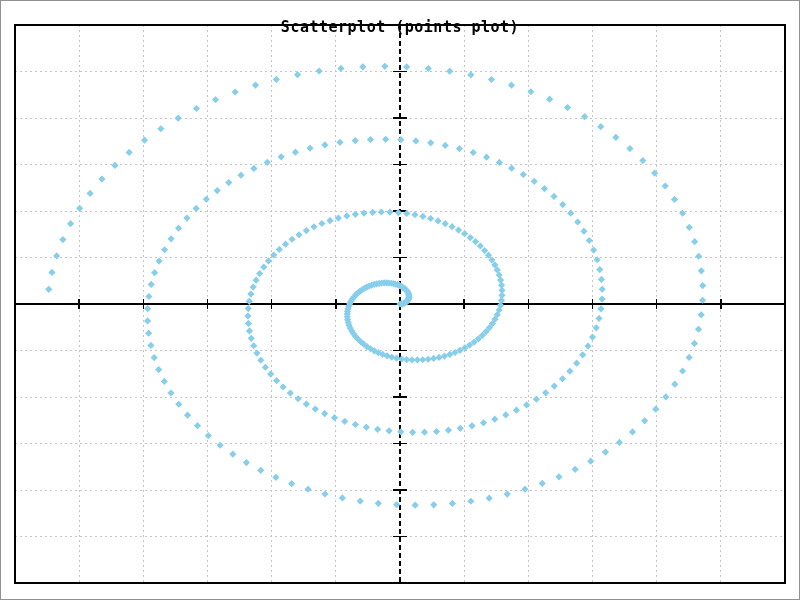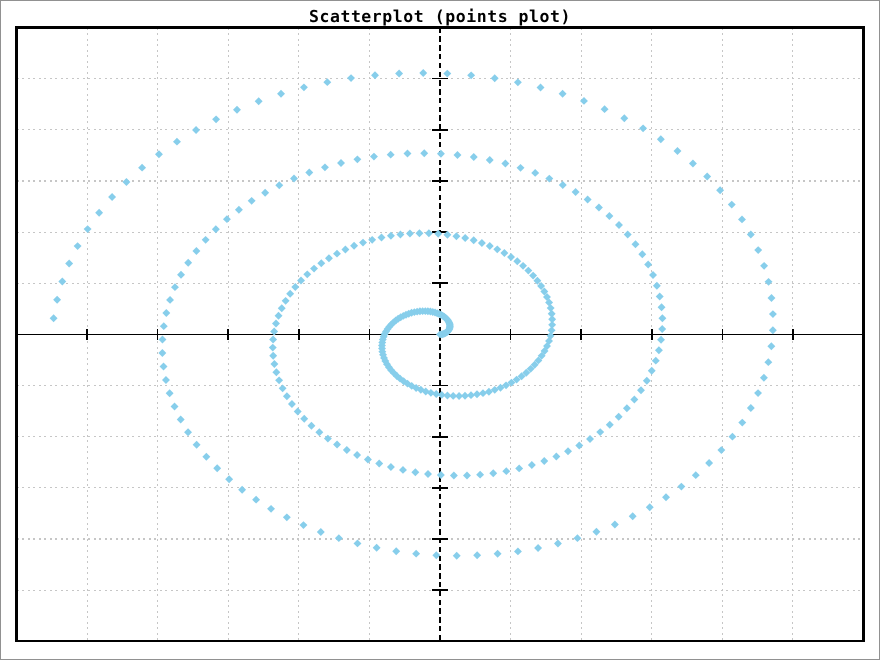--- a/index.html
+++ b/index.html
@@ -5,21 +5,21 @@
   html,body{margin:0;padding:0;background:#ffffff;}
   .screen{
     position:relative;
     width:800px;height:600px;
     background:#ffffff;
     overflow:hidden;
     font-family:"DejaVu Sans Mono", monospace;
   }
   .chart-title{
     position:absolute;
-    top:6px;left:0;
+    top:18px;left:0;
     width:100%;
     text-align:center;
     font-size:15px;
     font-weight:bold;
     color:#000000;
     letter-spacing:0.5px;
     user-select:none;
   }
   svg{position:absolute;top:0;left:0;}
 </style>

